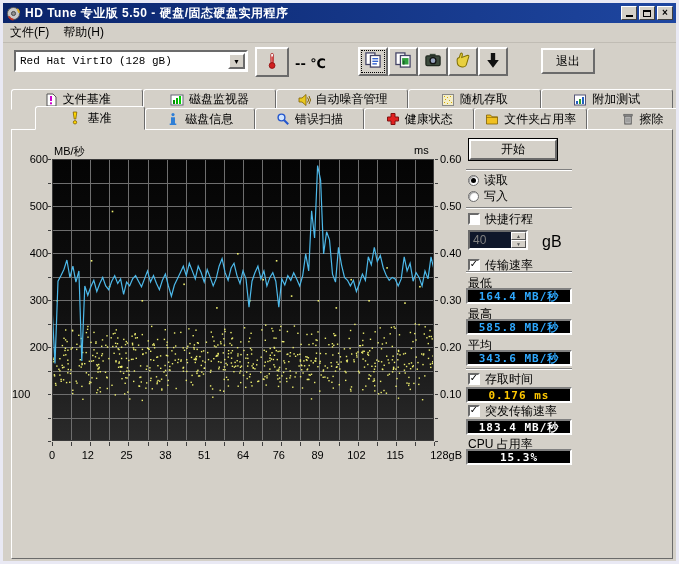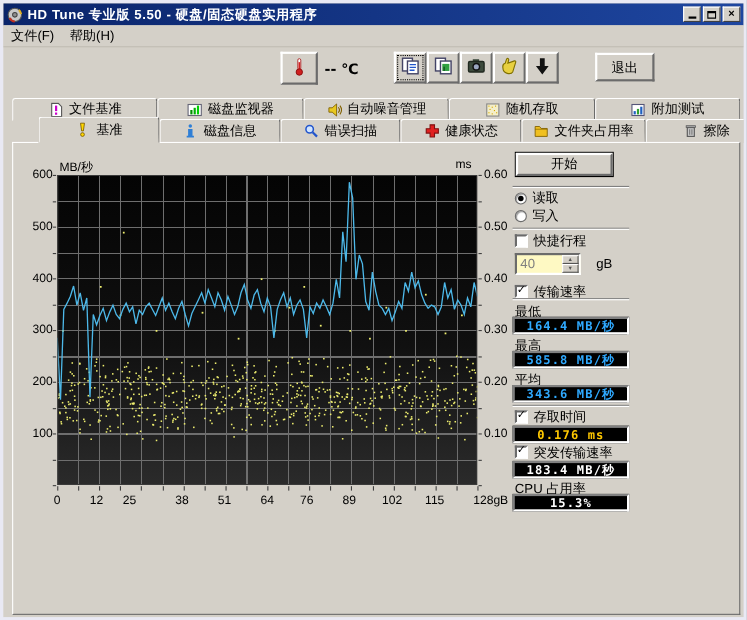--- a/index.html
+++ b/index.html
@@ -66,27 +66,27 @@
     display:flex;align-items:center;justify-content:center;font-size:10px;font-weight:bold;line-height:1;color:#000;}
   .cb.on::after{content:"✓";margin-top:-2px;}
   .rb{width:11px;height:11px;border-radius:50%;background:#fff;border:1px solid #6b6b6b;
     box-shadow:inset 1px 1px 1px #9a9a9a;display:flex;align-items:center;justify-content:center;}
   .rb.on::after{content:"";width:5px;height:5px;border-radius:50%;background:#000;}
   .plabel{position:absolute;left:2px;font-size:12px;}
   .lcd{position:absolute;left:0;width:106px;height:16px;background:#000;
     border:2px solid;border-color:#808080 #ffffff #ffffff #808080;
     display:flex;align-items:center;justify-content:center;
     font-family:"DejaVu Sans Mono","Liberation Mono",monospace;font-size:11px;font-weight:bold;letter-spacing:1px;}
-  #spinner{position:absolute;left:2px;top:100px;width:60px;height:20px;background:#fef9c3;
+  #spinner{position:absolute;left:2px;top:100px;width:60px;height:20px;background:#0f172a;
     border:2px solid;border-color:#6b6b6b #ffffff #ffffff #6b6b6b;display:flex;}
   #spinner .spin-val{flex:1;color:#808080;padding:1px 3px;font-size:12px;}
   #spin-btns{width:15px;display:flex;flex-direction:column;}
   .spin-b{flex:1;font-size:5px;display:flex;align-items:center;justify-content:center;background:#d4d0c8;
     border:1px solid;border-color:#fff #555 #555 #fff;color:#555;}
-  #spin-unit{position:absolute;left:76px;top:103px;font-size:12px;}
+  #spin-unit{position:absolute;left:76px;top:103px;font-size:16px;}
 </style>
 </head>
 <body>
 
 <div id="window">
 
   <div id="titlebar">
     <span class="ticon">
       <svg viewBox="0 0 16 16">
           <circle cx="8" cy="8" r="6.5" fill="#c8c8c8" stroke="#555"></circle>
@@ -108,20 +108,24 @@
         </span>
     </span>
   </div>
 
   <div id="menubar">
       <div class="menu-item">文件(F)</div>
       <div class="menu-item">帮助(H)</div>
     </div>
 
   <div id="toolbar">
+    <div id="drive-combo">
+      <span id="drive-value">Red Hat VirtIO (128 gB)</span>
+      <span id="drive-drop" class="out">▼</span>
+    </div>
     <div class="tbtn out" style="left:252px;width:34px;height:30px;">
       <span>
         <svg width="16" height="22" viewBox="0 0 14 20">
             <rect x="5.6" y="1.5" width="3" height="11" rx="1.5" fill="#fff" stroke="#b03030"></rect>
             <rect x="6.3" y="5" width="1.6" height="8" fill="#d02020"></rect>
             <circle cx="7.1" cy="15" r="3.2" fill="#d02020" stroke="#901010"></circle>
           </svg>
       </span>
     </div>
     <span id="temp-reading">
@@ -259,35 +263,35 @@
             <line x1="8" y1="5.5" x2="8" y2="10.5" stroke="#777"></line>
           </svg></span>
         <span>擦除</span>
       </div>
     </div>
 
   <div id="content">
     <div id="chart-region">
         <span class="ax" style="left: 42px; top: 14px;">MB/秒</span>
         <span class="ax" style="left: 402px; top: 14px;">ms</span>
-        <span class="ax" style="left: 0px; top: 258px; width: 36px; text-align: right;">100</span>
+        <span class="ax" style="left: 0px; top: 258px; width: 36px; text-align: left;">100</span>
         <span class="ax" style="left: 0px; top: 211px; width: 36px; text-align: right;">200</span>
         <span class="ax" style="left: 0px; top: 164px; width: 36px; text-align: right;">300</span>
         <span class="ax" style="left: 0px; top: 117px; width: 36px; text-align: right;">400</span>
         <span class="ax" style="left: 0px; top: 70px; width: 36px; text-align: right;">500</span>
         <span class="ax" style="left: 0px; top: 23px; width: 36px; text-align: right;">600</span>
         <span class="ax" style="left: 428px; top: 258px;">0.10</span>
         <span class="ax" style="left: 428px; top: 211px;">0.20</span>
         <span class="ax" style="left: 428px; top: 164px;">0.30</span>
         <span class="ax" style="left: 428px; top: 117px;">0.40</span>
         <span class="ax" style="left: 428px; top: 70px;">0.50</span>
         <span class="ax" style="left: 428px; top: 23px;">0.60</span>
         <span class="ax" style="left: 25px; top: 319px; width: 30px; text-align: center;">0</span>
         <span class="ax" style="left: 60.8125px; top: 319px; width: 30px; text-align: center;">12</span>
-        <span class="ax" style="left: 99.6094px; top: 319px; width: 30px; ">25</span>
+        <span class="ax" style="left: 99.6094px; top: 319px; width: 30px; text-align: center;">25</span>
         <span class="ax" style="left: 138.406px; top: 319px; width: 30px; text-align: center;">38</span>
         <span class="ax" style="left: 177.203px; top: 319px; width: 30px; text-align: center;">51</span>
         <span class="ax" style="left: 216px; top: 319px; width: 30px; text-align: center;">64</span>
         <span class="ax" style="left: 251.812px; top: 319px; width: 30px; text-align: center;">76</span>
         <span class="ax" style="left: 290.609px; top: 319px; width: 30px; text-align: center;">89</span>
         <span class="ax" style="left: 329.406px; top: 319px; width: 30px; text-align: center;">102</span>
         <span class="ax" style="left: 368.203px; top: 319px; width: 30px; text-align: center;">115</span>
         <span class="ax" style="left: 410px; top: 319px; width: 40px; text-align: right;">128gB</span>
         <div class="tickmark" style="left: 40px; top: 312px; width: 1px; height: 4px;"></div>
         <div class="tickmark" style="left: 59.1px; top: 312px; width: 1px; height: 4px;"></div>

